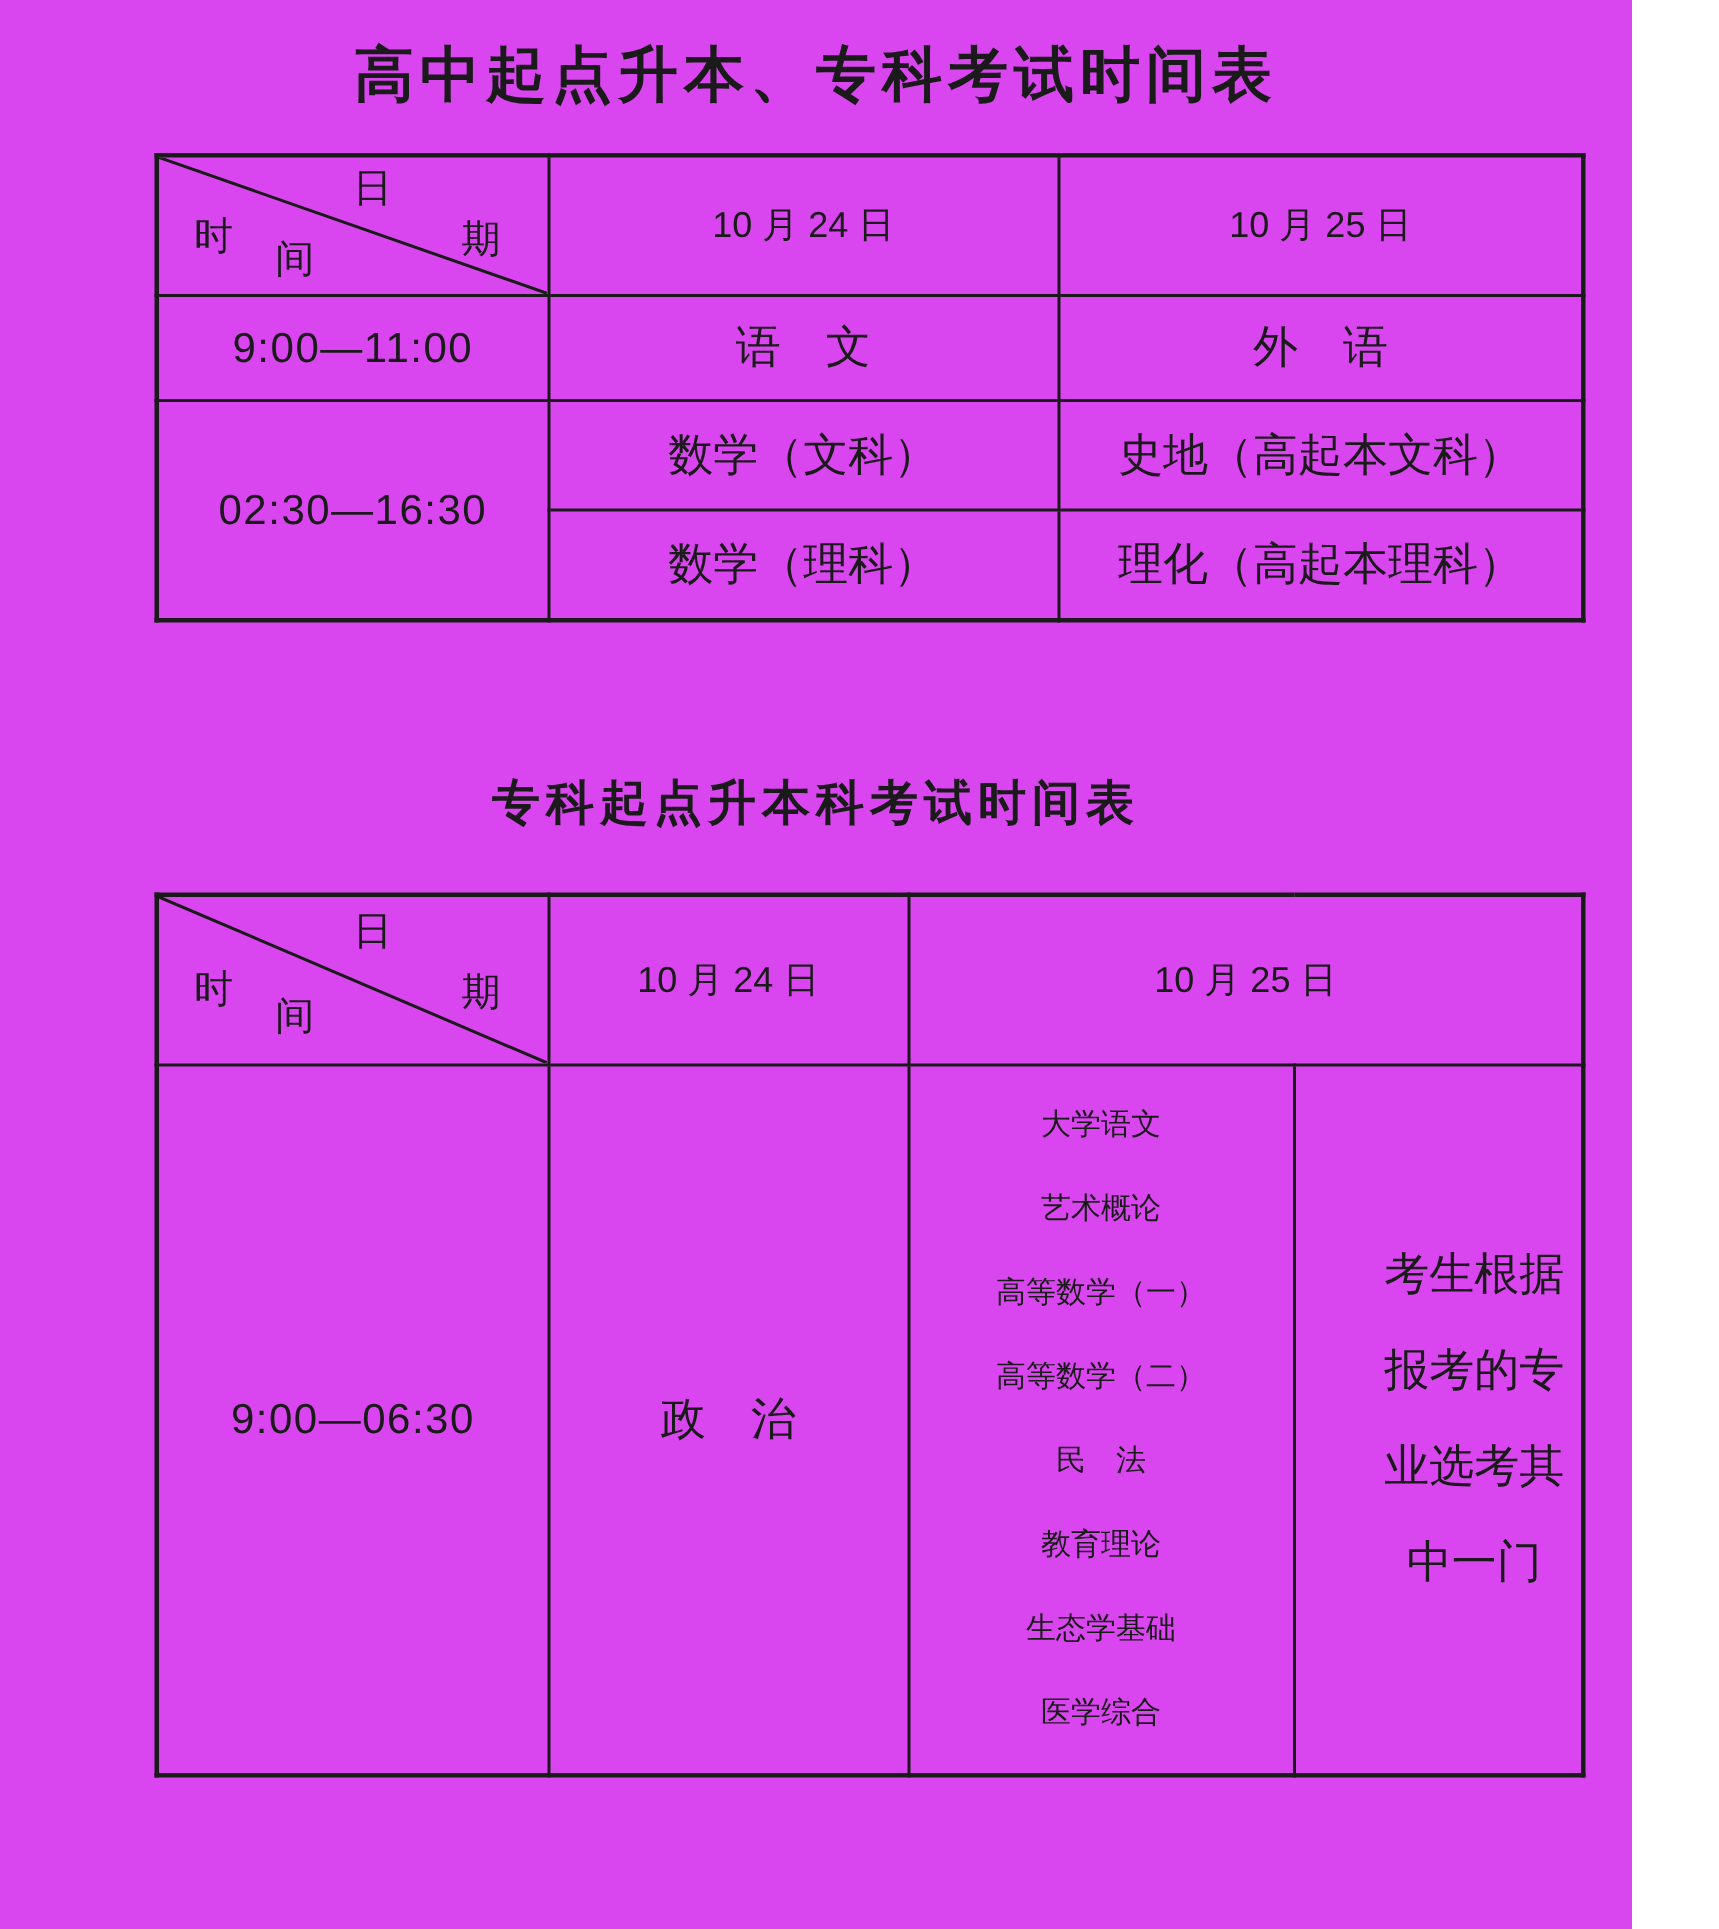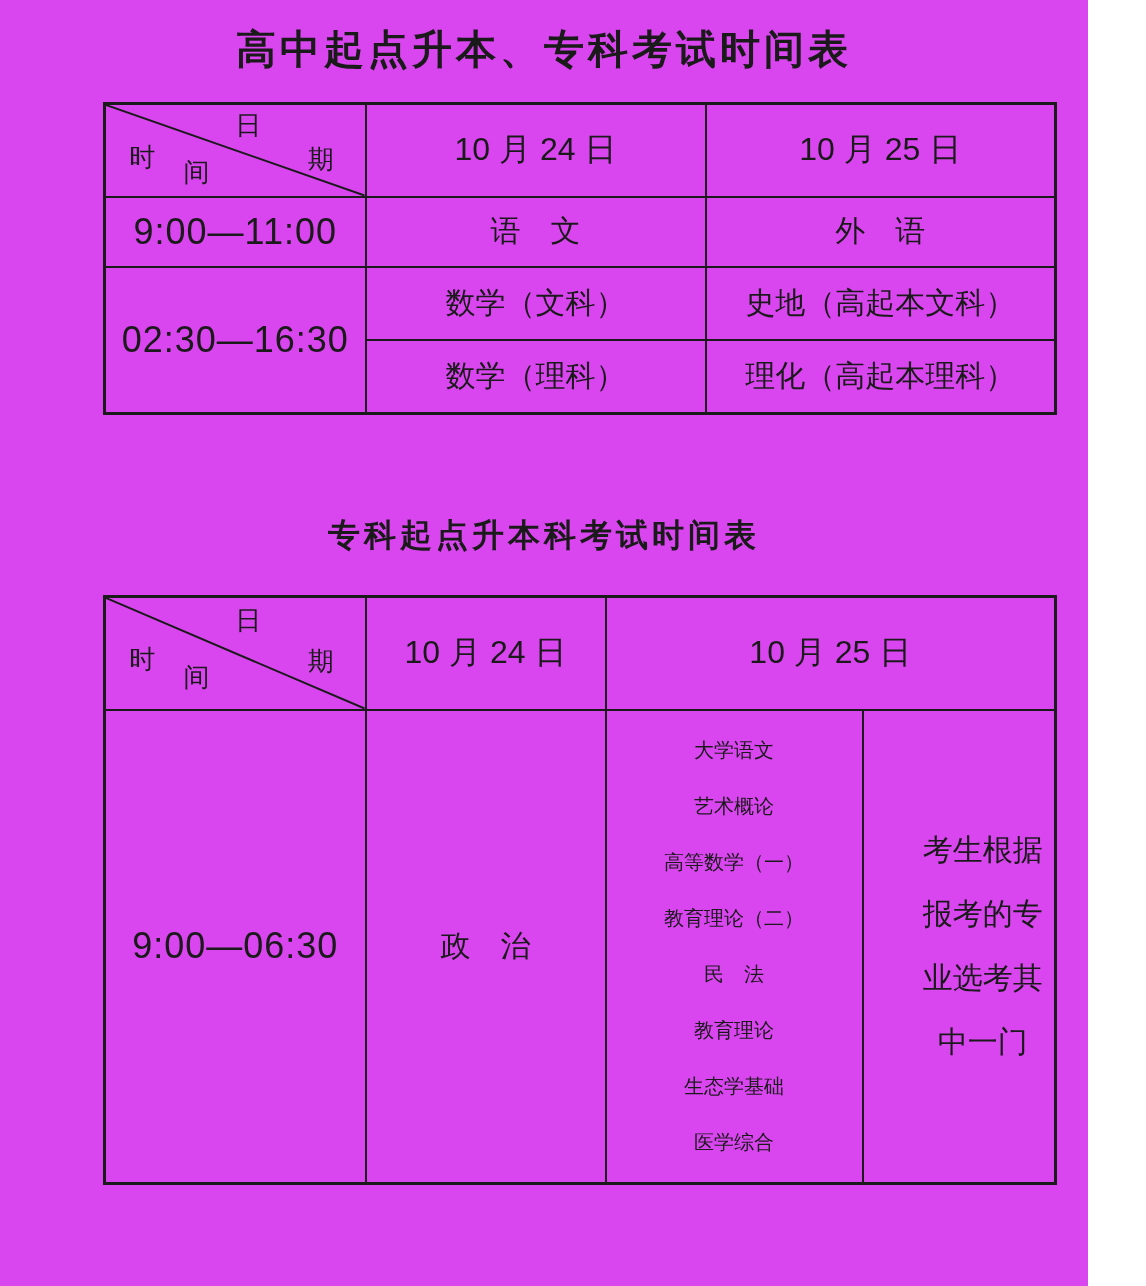--- a/index.html
+++ b/index.html
@@ -47,27 +47,27 @@
     vertical-align: middle;
     overflow: hidden;
   }
   .cjk {
     font-family: "Liberation Serif", "DejaVu Serif", serif;
     font-size: 30px;
     color: #1a1a1a;
   }
   .time {
     font-family: "Liberation Sans", "DejaVu Sans", sans-serif;
-    font-size: 36px;
+    font-size: 28px;
     color: #1a1a1a;
     letter-spacing: 1px;
   }
   .date-head {
     font-family: "Liberation Sans", "DejaVu Sans", sans-serif;
-    font-size: 32px;
+    font-size: 24px;
     color: #1a1a1a;
   }
   td.corner {
     position: relative;
     padding: 0;
   }
   td.corner svg.diag {
     position: absolute;
     left: 0; top: 0;
     width: 100%; height: 100%;
@@ -162,21 +162,21 @@
       <td class="date-head">10 月 24 日</td>
       <td class="date-head" colspan="2">10 月 25 日</td>
     </tr>
     <tr style="height:474px">
       <td class="time">9:00—06:30</td>
       <td class="cjk">政　治</td>
       <td class="cjk subjects-list">
         <div class="line">大学语文</div>
         <div class="line">艺术概论</div>
         <div class="line">高等数学（一）</div>
-        <div class="line">教育理论（二）</div>
+        <div class="line">高等数学（二）</div>
         <div class="line">民　法</div>
         <div class="line">教育理论</div>
         <div class="line">生态学基础</div>
         <div class="line">医学综合</div>
       </td>
       <td class="cjk note-lines">
         <div class="line">考生根据</div>
         <div class="line">报考的专</div>
         <div class="line">业选考其</div>
         <div class="line">中一门</div>

